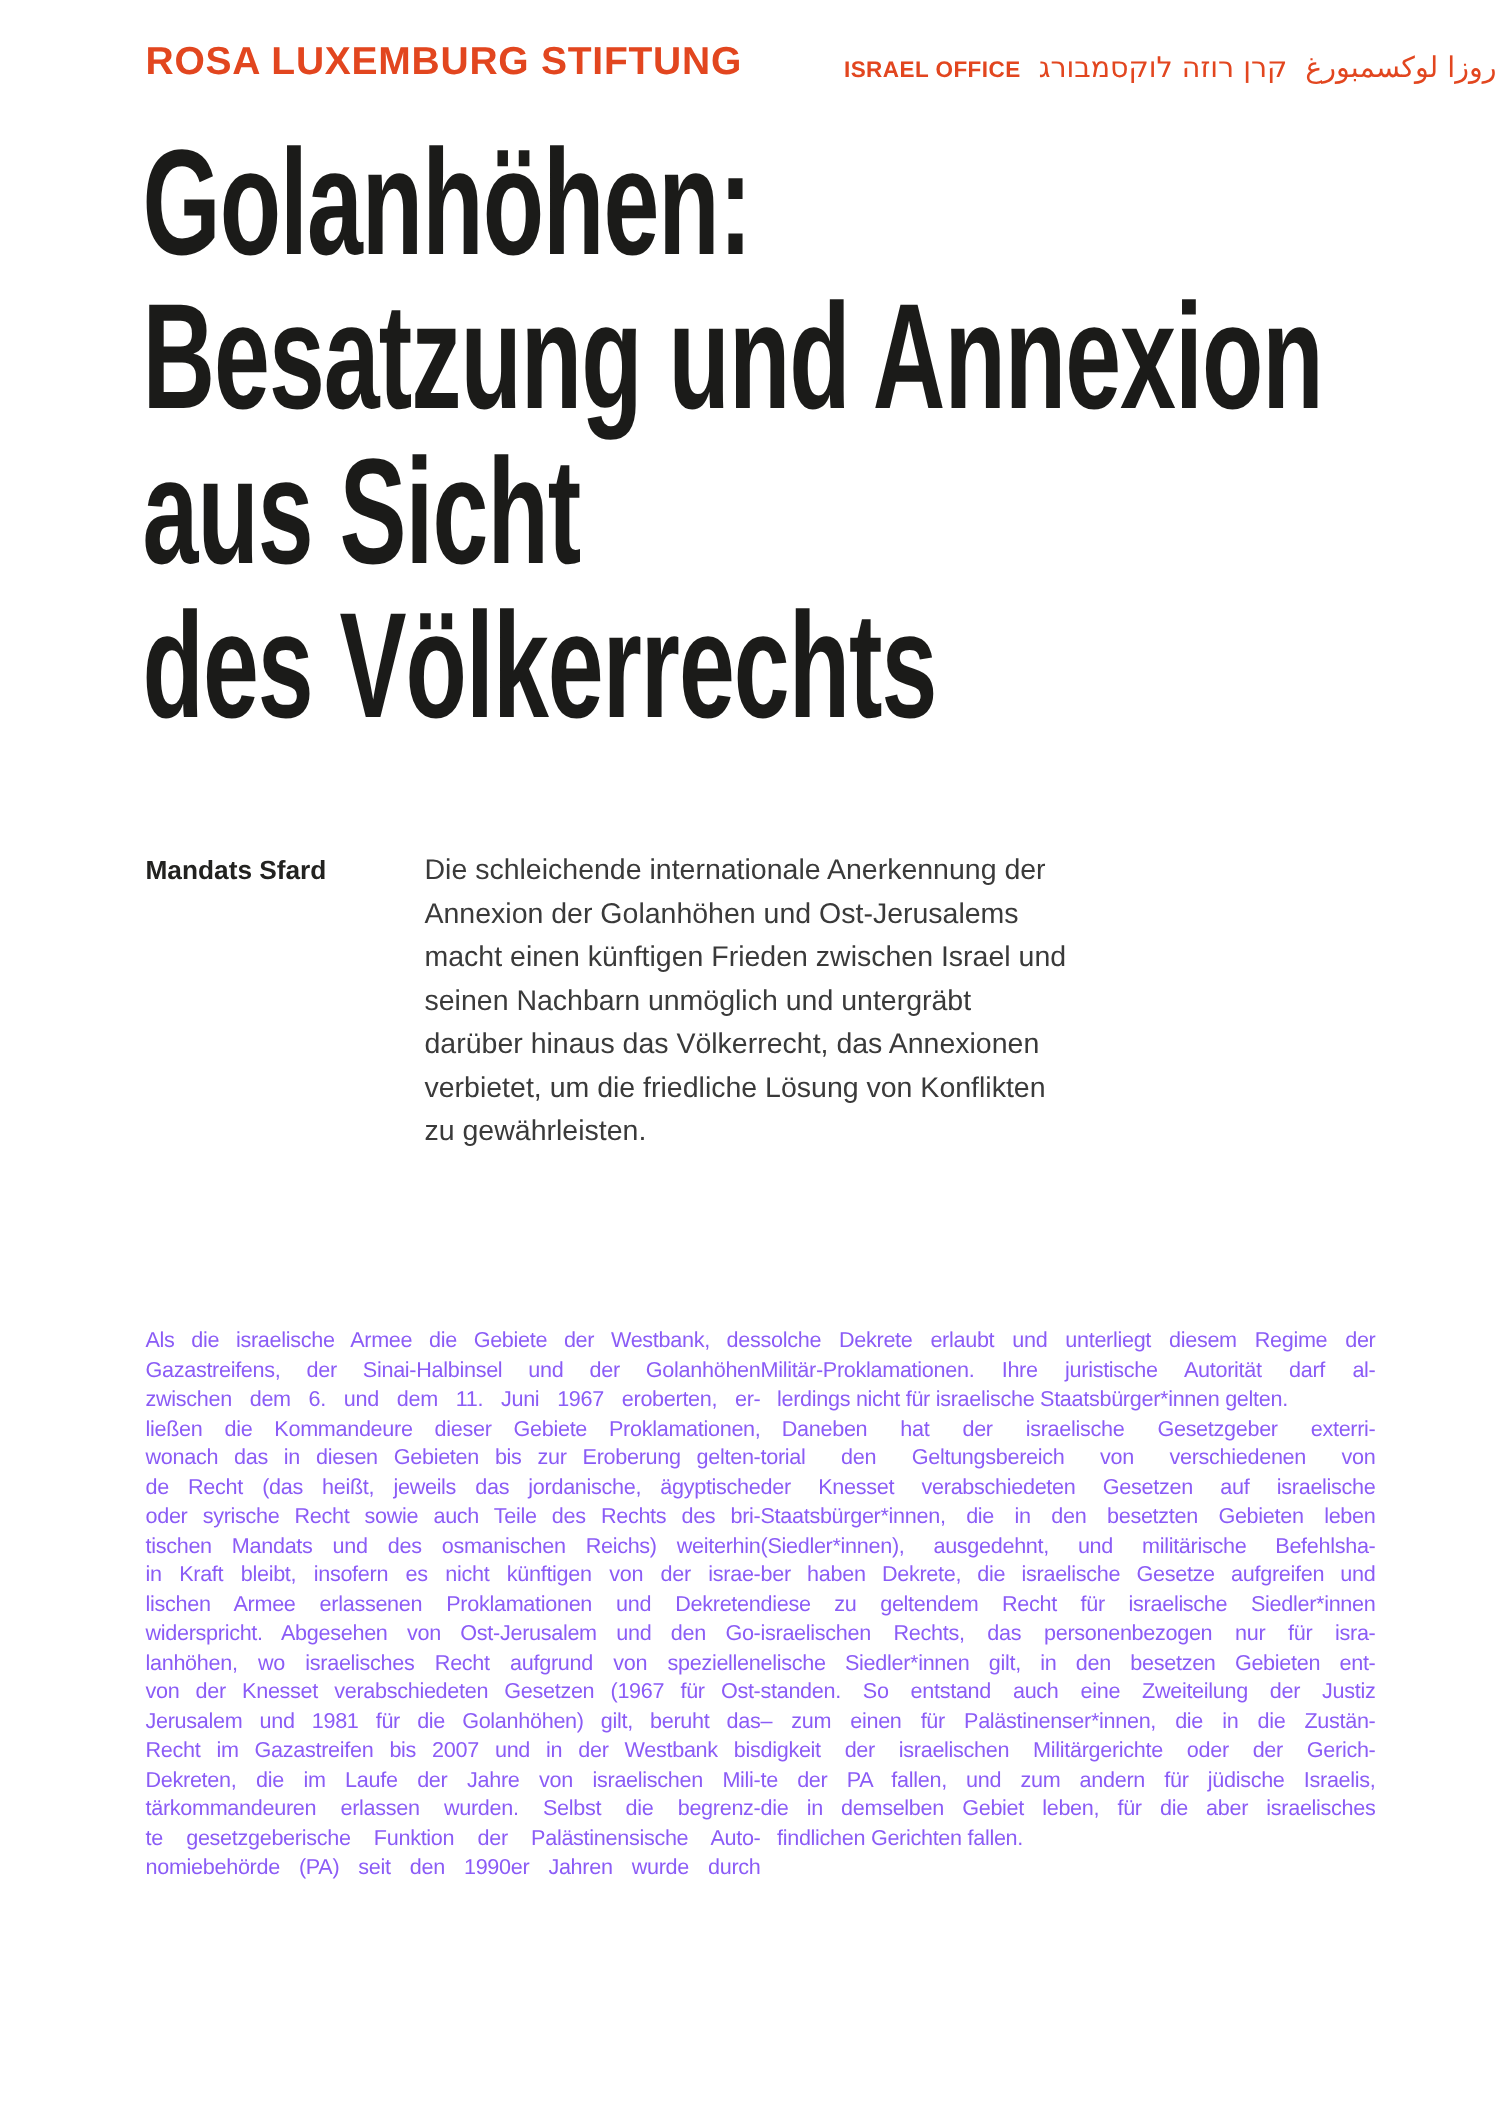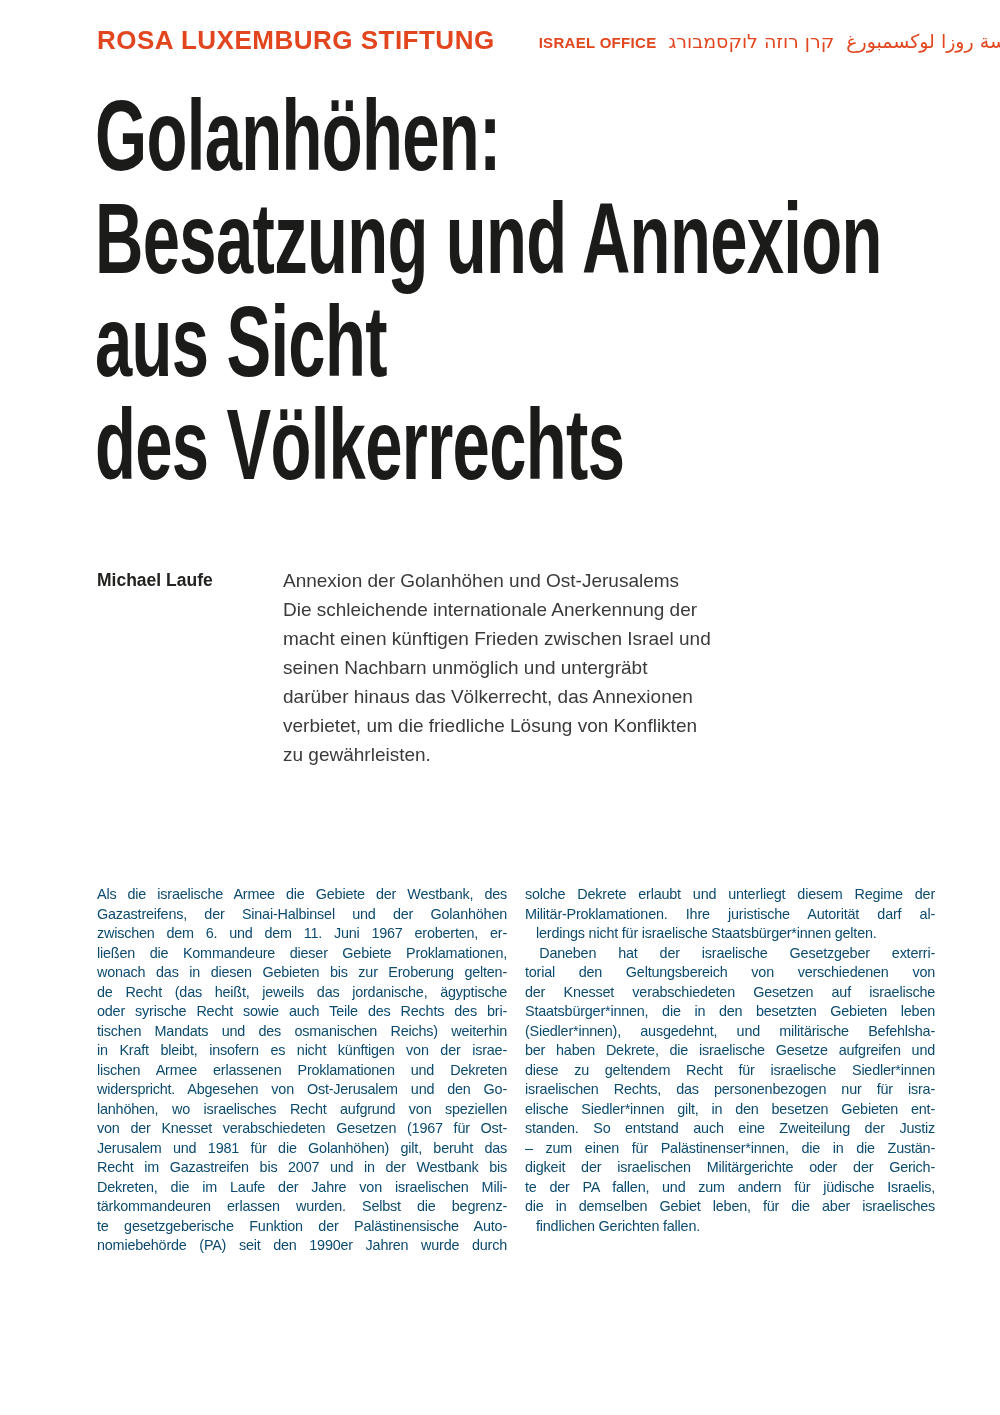--- a/index.html
+++ b/index.html
@@ -12,23 +12,24 @@
     overflow: hidden;
   }
 
   
   .masthead {
     position: absolute;
     left: 97px;
     top: 25px;
     width: 840px;
     display: flex;
-    align-items: center;
+    align-items: flex-end;
     color: #e2461f;
     white-space: nowrap;
+    gap: 24px;
   }
   .brand {
     font-size: 26px;
     font-weight: bold;
     letter-spacing: 0.5px;
   }
   .office-group {
     display: flex;
     align-items: baseline;
     margin-left: 44px;
@@ -82,22 +83,21 @@
   
   .columns {
     position: absolute;
     left: 97px;
     top: 885px;
     width: 838px;
     display: flex;
     font-size: 14.4px;
     line-height: 19.5px;
     letter-spacing: -0.2px;
-    color: #0c4a6e;
-    justify-content: space-between;
+    color: #8b5cf6;
   }
   .col { width: 410px; }
   .justified .tline { text-align: justify; text-align-last: justify; }
   .para-end .tline:last-child { text-align-last: left; margin-left: 11px; }
 </style>
 </head>
 <body>
 
 <div class="page">
 
@@ -110,25 +110,25 @@
     </span>
   </div>
 
   <h1 class="doc-title" style="margin:0; font-weight:bold;">
       <div class="tline">Golanhöhen:</div>
       <div class="tline">Besatzung und Annexion</div>
       <div class="tline">aus Sicht</div>
       <div class="tline">des Völkerrechts</div>
     </h1>
 
-  <div class="byline">Michael Laufe</div>
+  <div class="byline">Mandats Sfard</div>
 
   <div class="standfirst">
+      <div class="tline">Die schleichende internationale Anerkennung der</div>
       <div class="tline">Annexion der Golanhöhen und Ost-Jerusalems</div>
-      <div class="tline">Die schleichende internationale Anerkennung der</div>
       <div class="tline">macht einen künftigen Frieden zwischen Israel und</div>
       <div class="tline">seinen Nachbarn unmöglich und untergräbt</div>
       <div class="tline">darüber hinaus das Völkerrecht, das Annexionen</div>
       <div class="tline">verbietet, um die friedliche Lösung von Konflikten</div>
       <div class="tline">zu gewährleisten.</div>
     </div>
 
   <div class="columns">
     <div class="col">
       <div class="justified">

